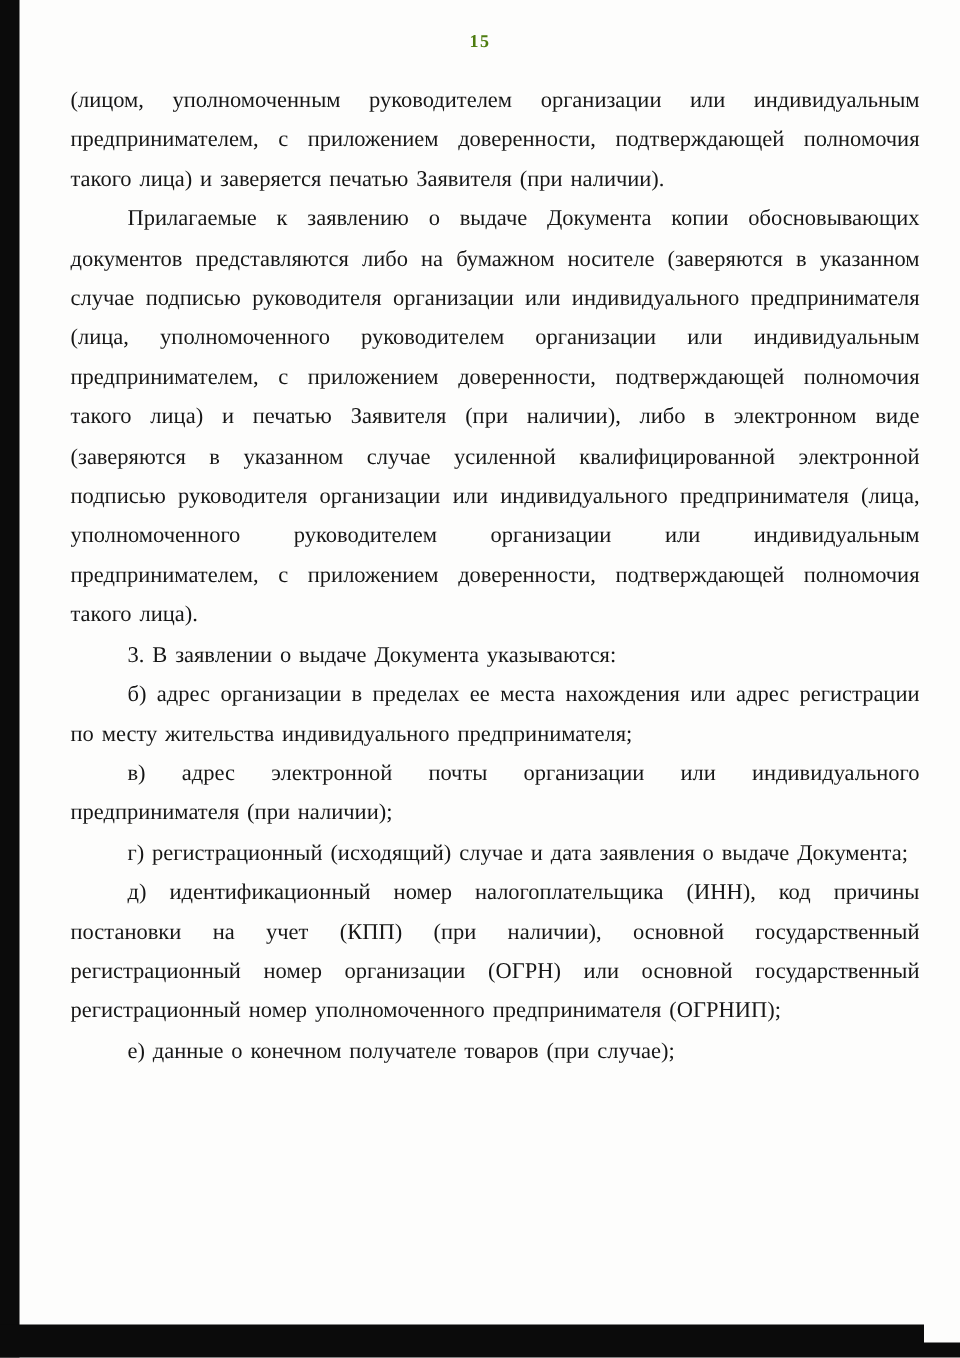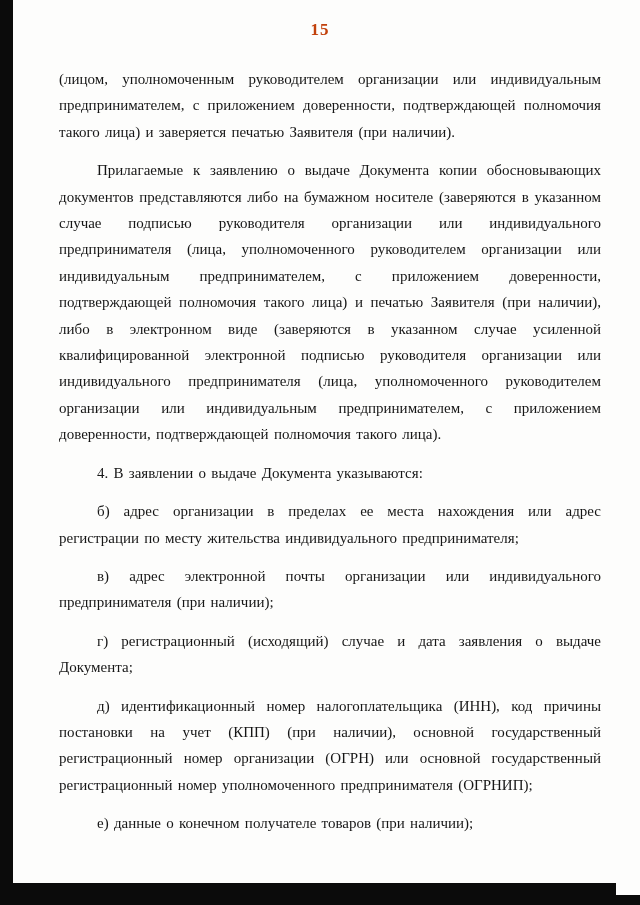--- a/index.html
+++ b/index.html
@@ -38,33 +38,33 @@
     width: 24px;
     height: 10px;
     background: #0b0b0b;
   }
   .page-number {
     position: absolute;
     top: 20px;
     left: 0;
     width: 100%;
     text-align: center;
-    font-size: 17px;
+    font-size: 12px;
     font-weight: bold;
     letter-spacing: 1px;
-    color: #c2410c;
+    color: #4d7c0f;
   }
   .content {
     position: absolute;
     top: 54px;
     left: 47px;
     right: 27px;
   }
   .para {
-    margin: 12px;
+    margin: 0;
     font-size: 15px;
     line-height: 26.4px;
     text-align: justify;
     word-spacing: 1.5px;
   }
   .para.indent {
     text-indent: 38px;
   }
 </style>
 </head>
@@ -72,19 +72,19 @@
 
 <div class="scan-left-edge"></div>
 <div class="scan-bottom-edge"></div>
 <div class="scan-bottom-corner"></div>
 
 <div class="page-number">15</div>
 
 <div class="content">
   <p class="para">(лицом, уполномоченным руководителем организации или индивидуальным предпринимателем, с приложением доверенности, подтверждающей полномочия такого лица) и заверяется печатью Заявителя (при наличии).</p>
   <p class="para indent">Прилагаемые к заявлению о выдаче Документа копии обосновывающих документов представляются либо на бумажном носителе (заверяются в указанном случае подписью руководителя организации или индивидуального предпринимателя (лица, уполномоченного руководителем организации или индивидуальным предпринимателем, с приложением доверенности, подтверждающей полномочия такого лица) и печатью Заявителя (при наличии), либо в электронном виде (заверяются в указанном случае усиленной квалифицированной электронной подписью руководителя организации или индивидуального предпринимателя (лица, уполномоченного руководителем организации или индивидуальным предпринимателем, с приложением доверенности, подтверждающей полномочия такого лица).</p>
-  <p class="para indent">4. В заявлении о выдаче Документа указываются:</p>
+  <p class="para indent">3. В заявлении о выдаче Документа указываются:</p>
   <p class="para indent">б) адрес организации в пределах ее места нахождения или адрес регистрации по месту жительства индивидуального предпринимателя;</p>
   <p class="para indent">в) адрес электронной почты организации или индивидуального предпринимателя (при наличии);</p>
   <p class="para indent">г) регистрационный (исходящий) случае и дата заявления о выдаче Документа;</p>
   <p class="para indent">д) идентификационный номер налогоплательщика (ИНН), код причины постановки на учет (КПП) (при наличии), основной государственный регистрационный номер организации (ОГРН) или основной государственный регистрационный номер уполномоченного предпринимателя (ОГРНИП);</p>
-  <p class="para indent">е) данные о конечном получателе товаров (при наличии);</p>
+  <p class="para indent">е) данные о конечном получателе товаров (при случае);</p>
 </div>
 
 </body></html>

